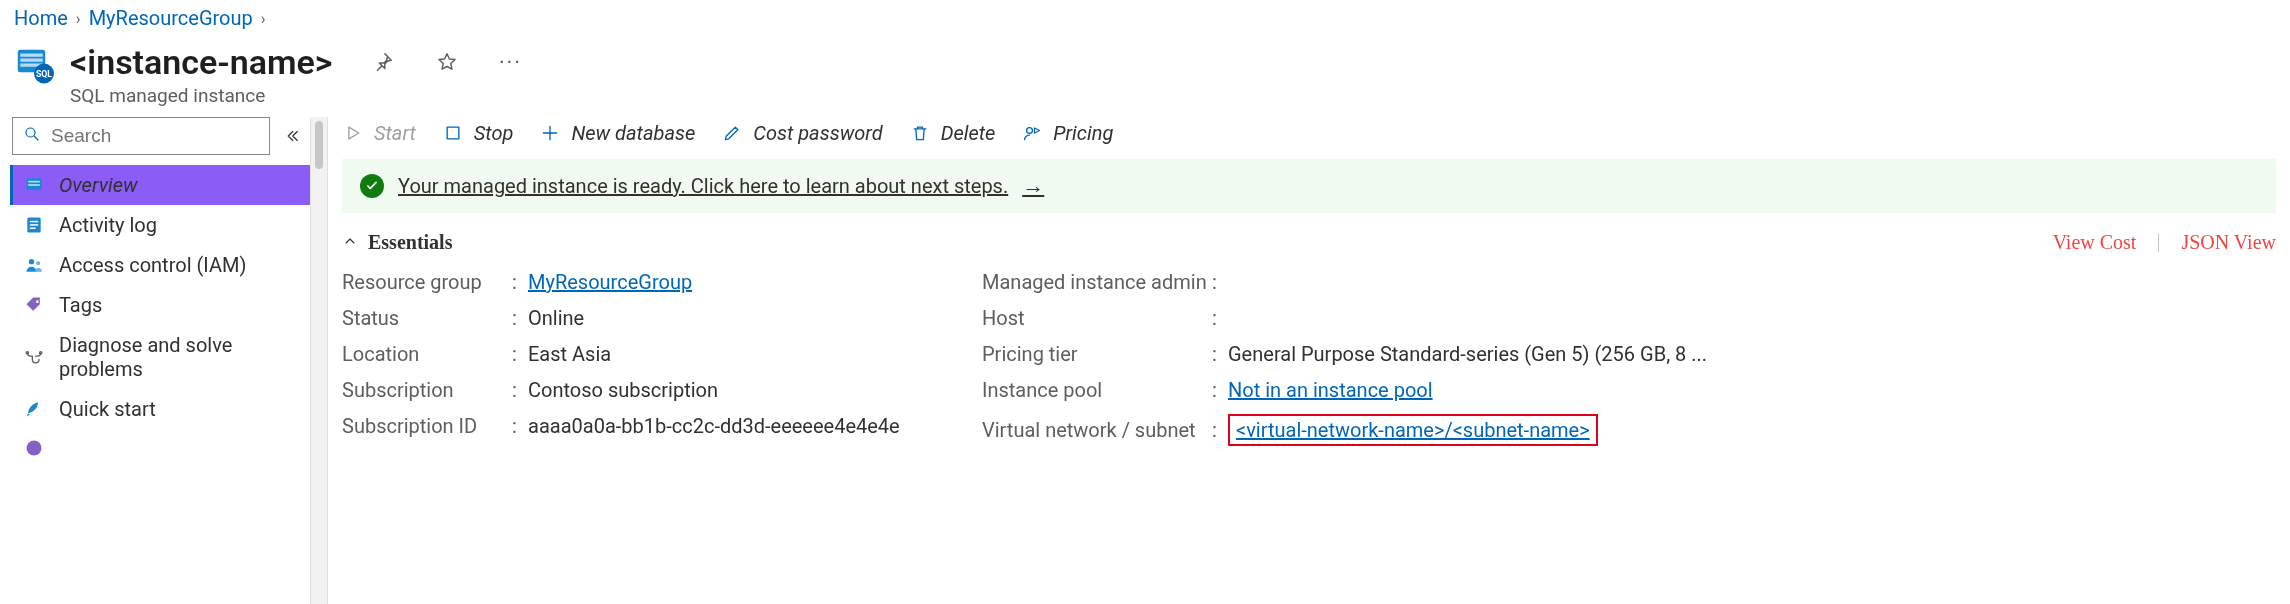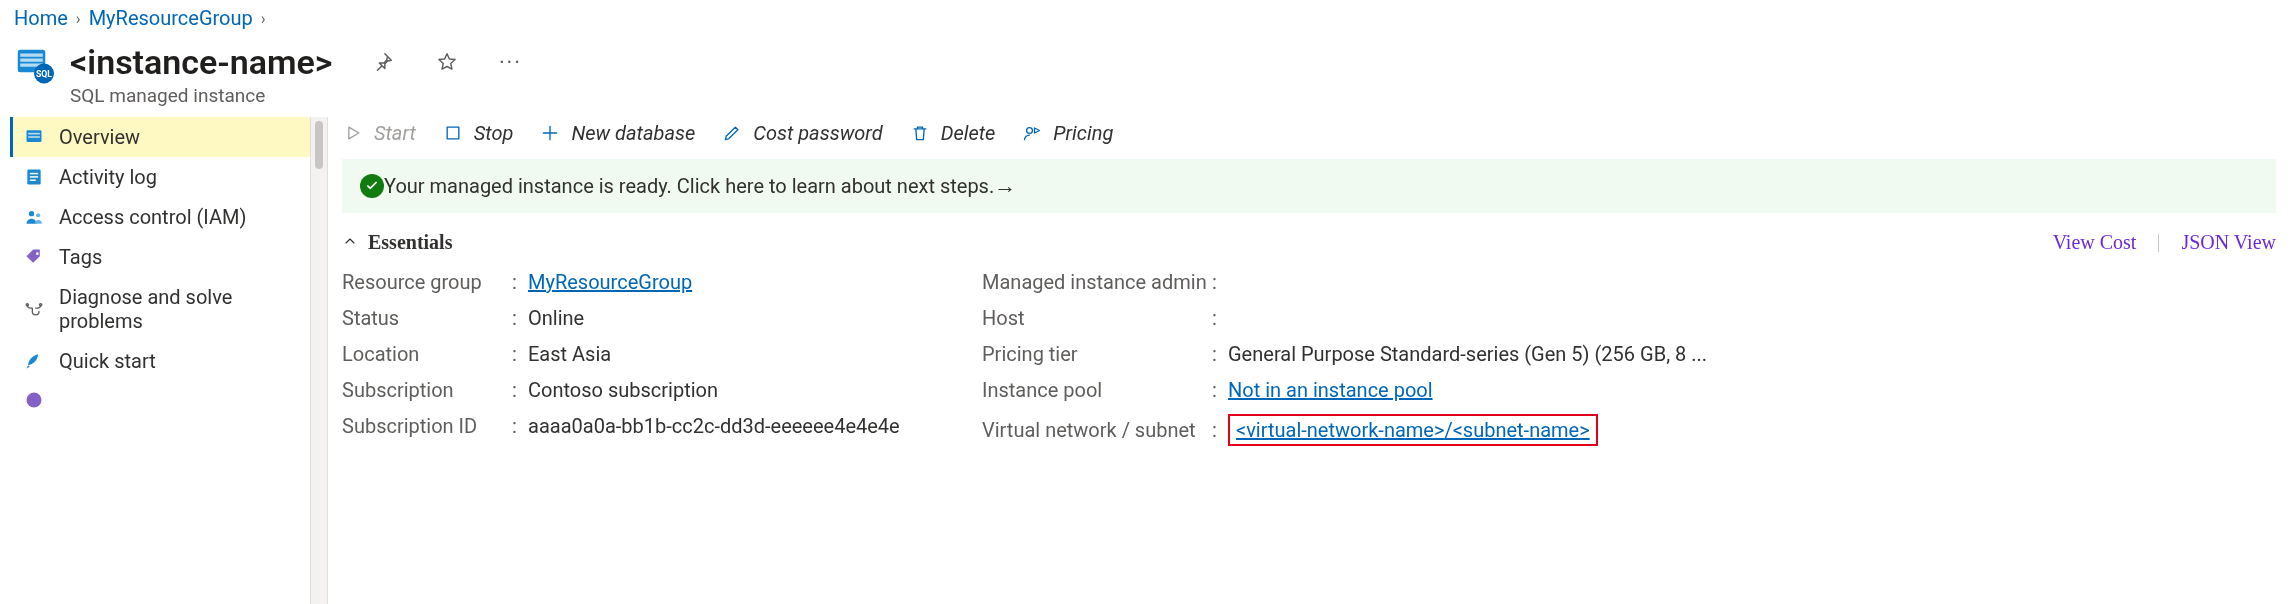--- a/index.html
+++ b/index.html
@@ -5,21 +5,21 @@
   * { box-sizing: border-box; margin: 0; padding: 0; }
   html, body {
     font-family: "Segoe UI", -apple-system, BlinkMacSystemFont, Roboto, "Helvetica Neue", sans-serif;
     font-size: 20px;
     color: #323130;
     background: #ffffff;
     width: 2290px;
     height: 604px;
     overflow: hidden;
   }
-  a { color: #6d28d9; text-decoration: none; }
+  a { color: #ef4444; text-decoration: none; }
 
   
   .breadcrumb {
     display: flex;
     align-items: center;
     gap: 8px;
     padding: 6px 10px 4px 14px;
     font-size: 20px;
     text-align: right;
   }
@@ -73,21 +73,21 @@
     color: #323130; background: transparent;
   }
   .collapse-btn { width: 24px; height: 24px; display:flex; align-items:center; justify-content:center; cursor:pointer; }
 
   .nav { list-style: none; }
   .nav li {
     display: flex; align-items: center; gap: 14px;
     padding: 8px 10px; font-size: 20px; cursor: pointer;
     border-left: 3px solid transparent;
   }
-  .nav li.selected { background: #fef9c3; border-left-color: #0067b8; }
+  .nav li.selected { background: #8b5cf6; border-left-color: #0067b8; font-style: italic; }
   .nav .nav-icon { width: 22px; height: 22px; flex:none; display:flex; align-items:center; justify-content:center; }
 
   .scroll-gutter {
     position: relative; width: 18px; height: 100%;
     background: #f3f2f1; border-left: 1px solid #e1dfdd; border-right: 1px solid #e1dfdd;
   }
   .scroll-thumb {
     position: absolute; top: 4px; left: 4px; right: 4px; height: 48px;
     background: #c8c6c4; border-radius: 4px;
   }
@@ -101,23 +101,24 @@
   }
   .toolbar .tbtn {
     display: flex; align-items: center; gap: 10px;
     font-size: 20px; color: #323130; cursor: pointer;
   }
   .toolbar .tbtn.disabled { color: #a19f9d; cursor: default; }
   .toolbar .ticn { width: 22px; height: 22px; display:flex; align-items:center; justify-content:center; }
 
   .notice {
     background: #f1faf1;
-    display: flex; align-items: center; 
+    display: flex; align-items: center; gap: 14px;
     padding: 14px 18px; font-size: 20px; color: #323130;
     margin-bottom: 14px;
+    text-decoration: underline;
   }
   .notice .check {
     width: 24px; height: 24px; border-radius: 50%;
     background: #107c10; display:flex; align-items:center; justify-content:center;
     color:#fff; font-size:16px; flex:none;
   }
 
   .essentials-block { }
   .essentials-hdr {
     display: flex; align-items: center; justify-content: space-between;
@@ -181,20 +182,36 @@
       </div>
       <div class="hdr-btn" style="font-size:22px;letter-spacing:2px;">···</div>
     </div>
     <div class="resource-subtitle">SQL managed instance</div>
   </div>
 </div>
 
 <div class="body-grid">
 
   <div class="sidebar">
+    <div class="search-row">
+      <div class="search-box">
+        <span style="color:#0067b8;">
+          <svg viewBox="0 0 24 24" width="18" height="18">
+              <circle class="stk" cx="10" cy="10" r="6"></circle>
+              <path class="stk" d="M15 15l5 5"></path>
+            </svg>
+        </span>
+        <input type="text" placeholder="Search" style="">
+      </div>
+      <div class="collapse-btn">
+        <svg viewBox="0 0 24 24" width="18" height="18">
+            <path class="stk" d="M13 6l-6 6 6 6M19 6l-6 6 6 6"></path>
+          </svg>
+      </div>
+    </div>
 
     <ul class="nav">
       <li class="selected">
         <span class="nav-icon" style="color:#0067b8;">
           <svg viewBox="0 0 24 24" width="20" height="20">
               <rect x="3" y="4" width="18" height="14" rx="1.5" fill="#1b88d4"></rect>
               <rect x="5" y="7" width="14" height="2" fill="#b3dbf4"></rect>
               <rect x="5" y="11" width="14" height="2" fill="#b3dbf4"></rect>
             </svg>
         </span>

